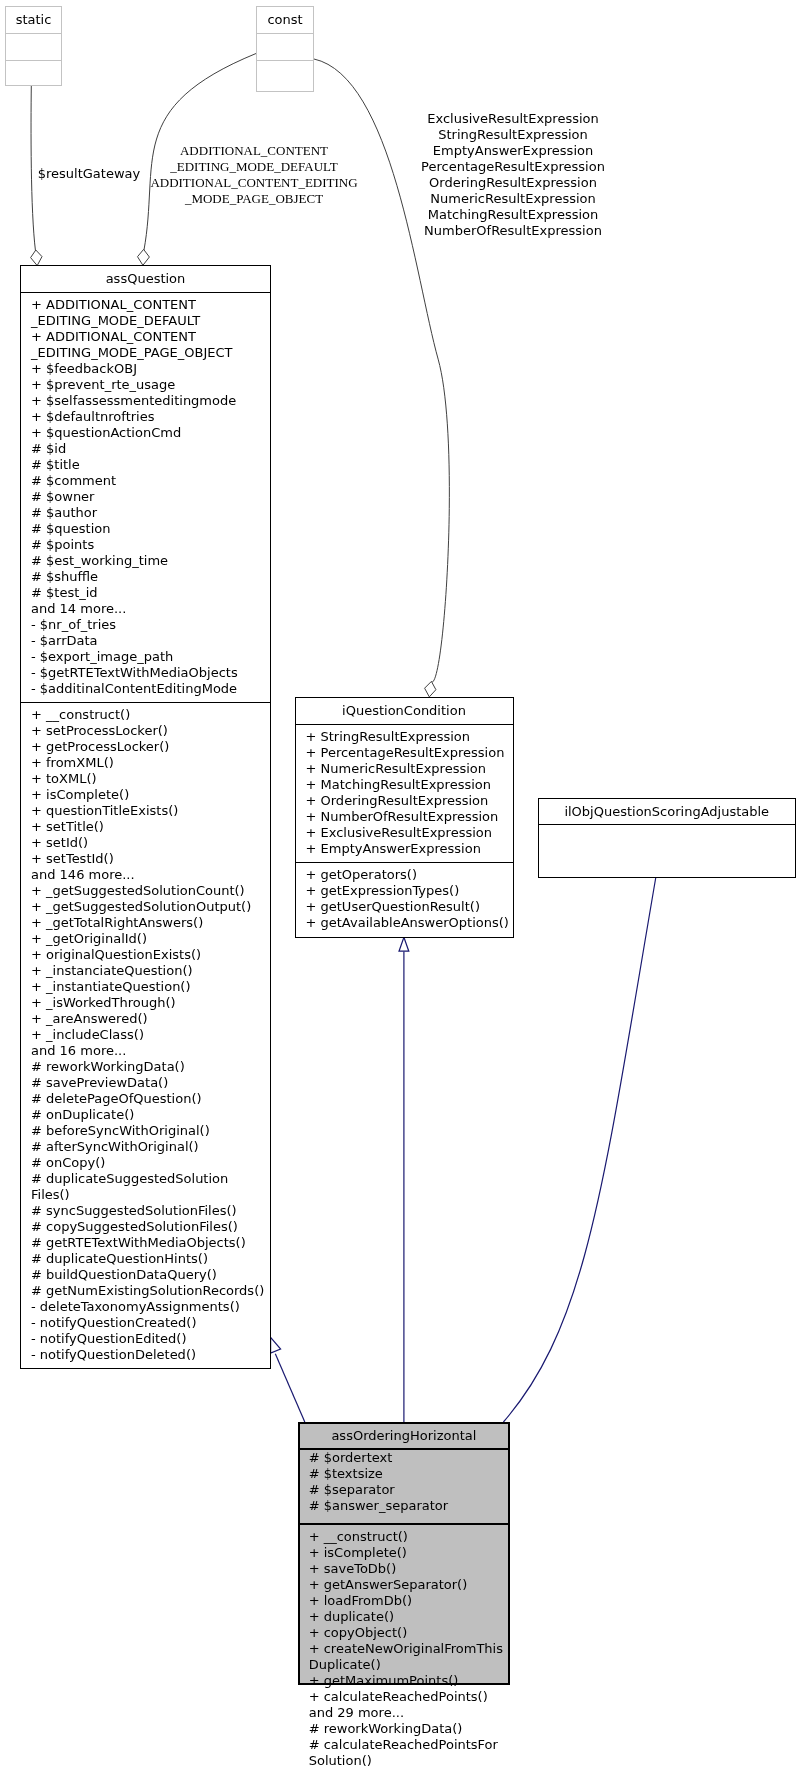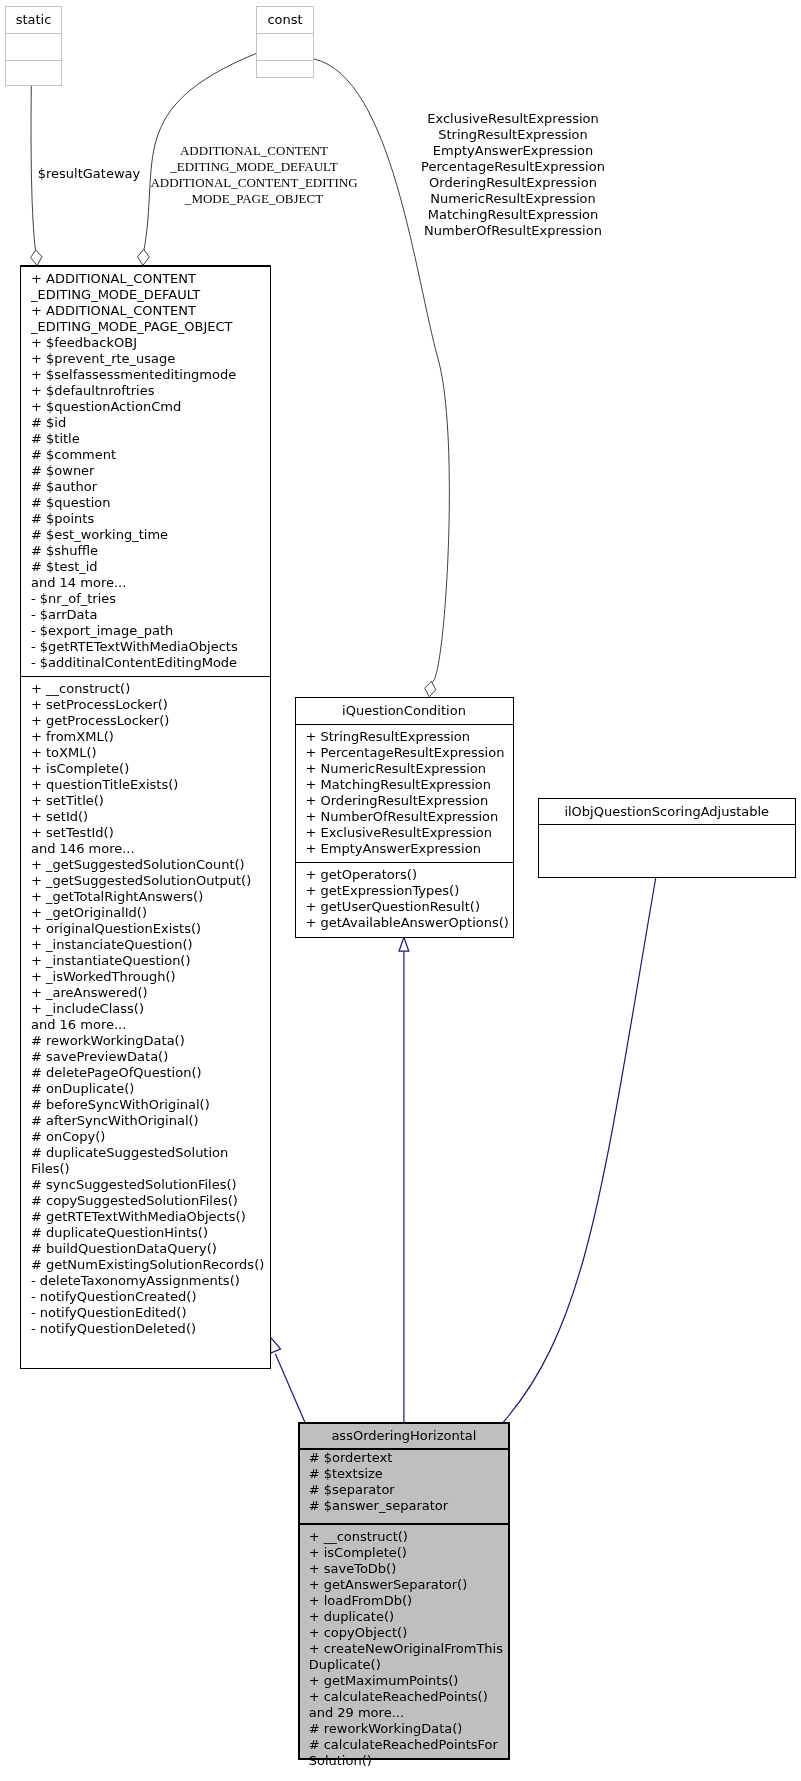--- a/index.html
+++ b/index.html
@@ -44,26 +44,27 @@
 <path d="M270.6,1337.4 L280.6,1349.0 L270.6,1353.0 Z"></path>
 <path d="M403.9,937.2 L408.8,951.2 L399.0,951.2 Z"></path>
 <path d="M660.1,856.6 L662.6,871.3 L652.8,870.2 Z"></path>
 </g>
 </svg>
 <div class="node usage" style="left:5px;top:6px;width:57px;height:80px;">
  <div class="ttl" style="height:26px;line-height:26px;">static</div>
  <div class="sec sep1" style="height:27px;"></div>
  <div class="sec sep1" style="height:25px;"></div>
 </div>
-<div class="node usage" style="left:256px;top:6px;width:58px;height:72px;">
+<div class="node usage" style="left:256px;top:6px;width:58px;height:86px;">
  <div class="ttl" style="height:26px;line-height:26px;">const</div>
  <div class="sec sep1" style="height:27px;"></div>
  <div class="sec sep1" style="height:25px;"></div>
 </div>
 <div class="node cls" style="left:20px;top:265.2px;width:251px;height:1104.2px;">
+ <div class="ttl" style="height:26.0px;line-height:26.0px;">assQuestion</div>
  <div class="sec sepk" style="height:410.0px;padding:4px 0 0 10px;">
 <div class="ln">+ ADDITIONAL_CONTENT</div>
 <div class="ln">_EDITING_MODE_DEFAULT</div>
 <div class="ln">+ ADDITIONAL_CONTENT</div>
 <div class="ln">_EDITING_MODE_PAGE_OBJECT</div>
 <div class="ln">+ $feedbackOBJ</div>
 <div class="ln">+ $prevent_rte_usage</div>
 <div class="ln">+ $selfassessmenteditingmode</div>
 <div class="ln">+ $defaultnroftries</div>
 <div class="ln">+ $questionActionCmd</div>
@@ -146,21 +147,21 @@
 <div class="ln">+ getUserQuestionResult()</div>
 <div class="ln">+ getAvailableAnswerOptions()</div>
  </div>
 </div>
 <div class="node cls" style="left:537.5px;top:777.5px;width:258.5px;height:80px;margin-top:20px;">
  <div class="ttl" style="height:25px;line-height:25px;">ilObjQuestionScoringAdjustable</div>
  <div class="sec sepk" style="height:26px;padding:4px 0 0 10px;">
 
  </div>
 </div>
-<div class="node hl" style="left:297.7px;top:1422.4px;width:212.4px;height:338px;">
+<div class="node hl" style="left:297.7px;top:1422.4px;width:212.4px;height:263px;">
  <div class="ttl" style="height:23.8px;line-height:23.8px;">assOrderingHorizontal</div>
  <div class="sec sepk2" style="height:74.7px;padding:0 0 0 9px;">
 <div class="ln"># $ordertext</div>
 <div class="ln"># $textsize</div>
 <div class="ln"># $separator</div>
 <div class="ln"># $answer_separator</div>
  </div>
  <div class="sec sepk2" style="height:249.8px;padding:4px 0 0 9px;">
 <div class="ln">+ __construct()</div>
 <div class="ln">+ isComplete()</div>

